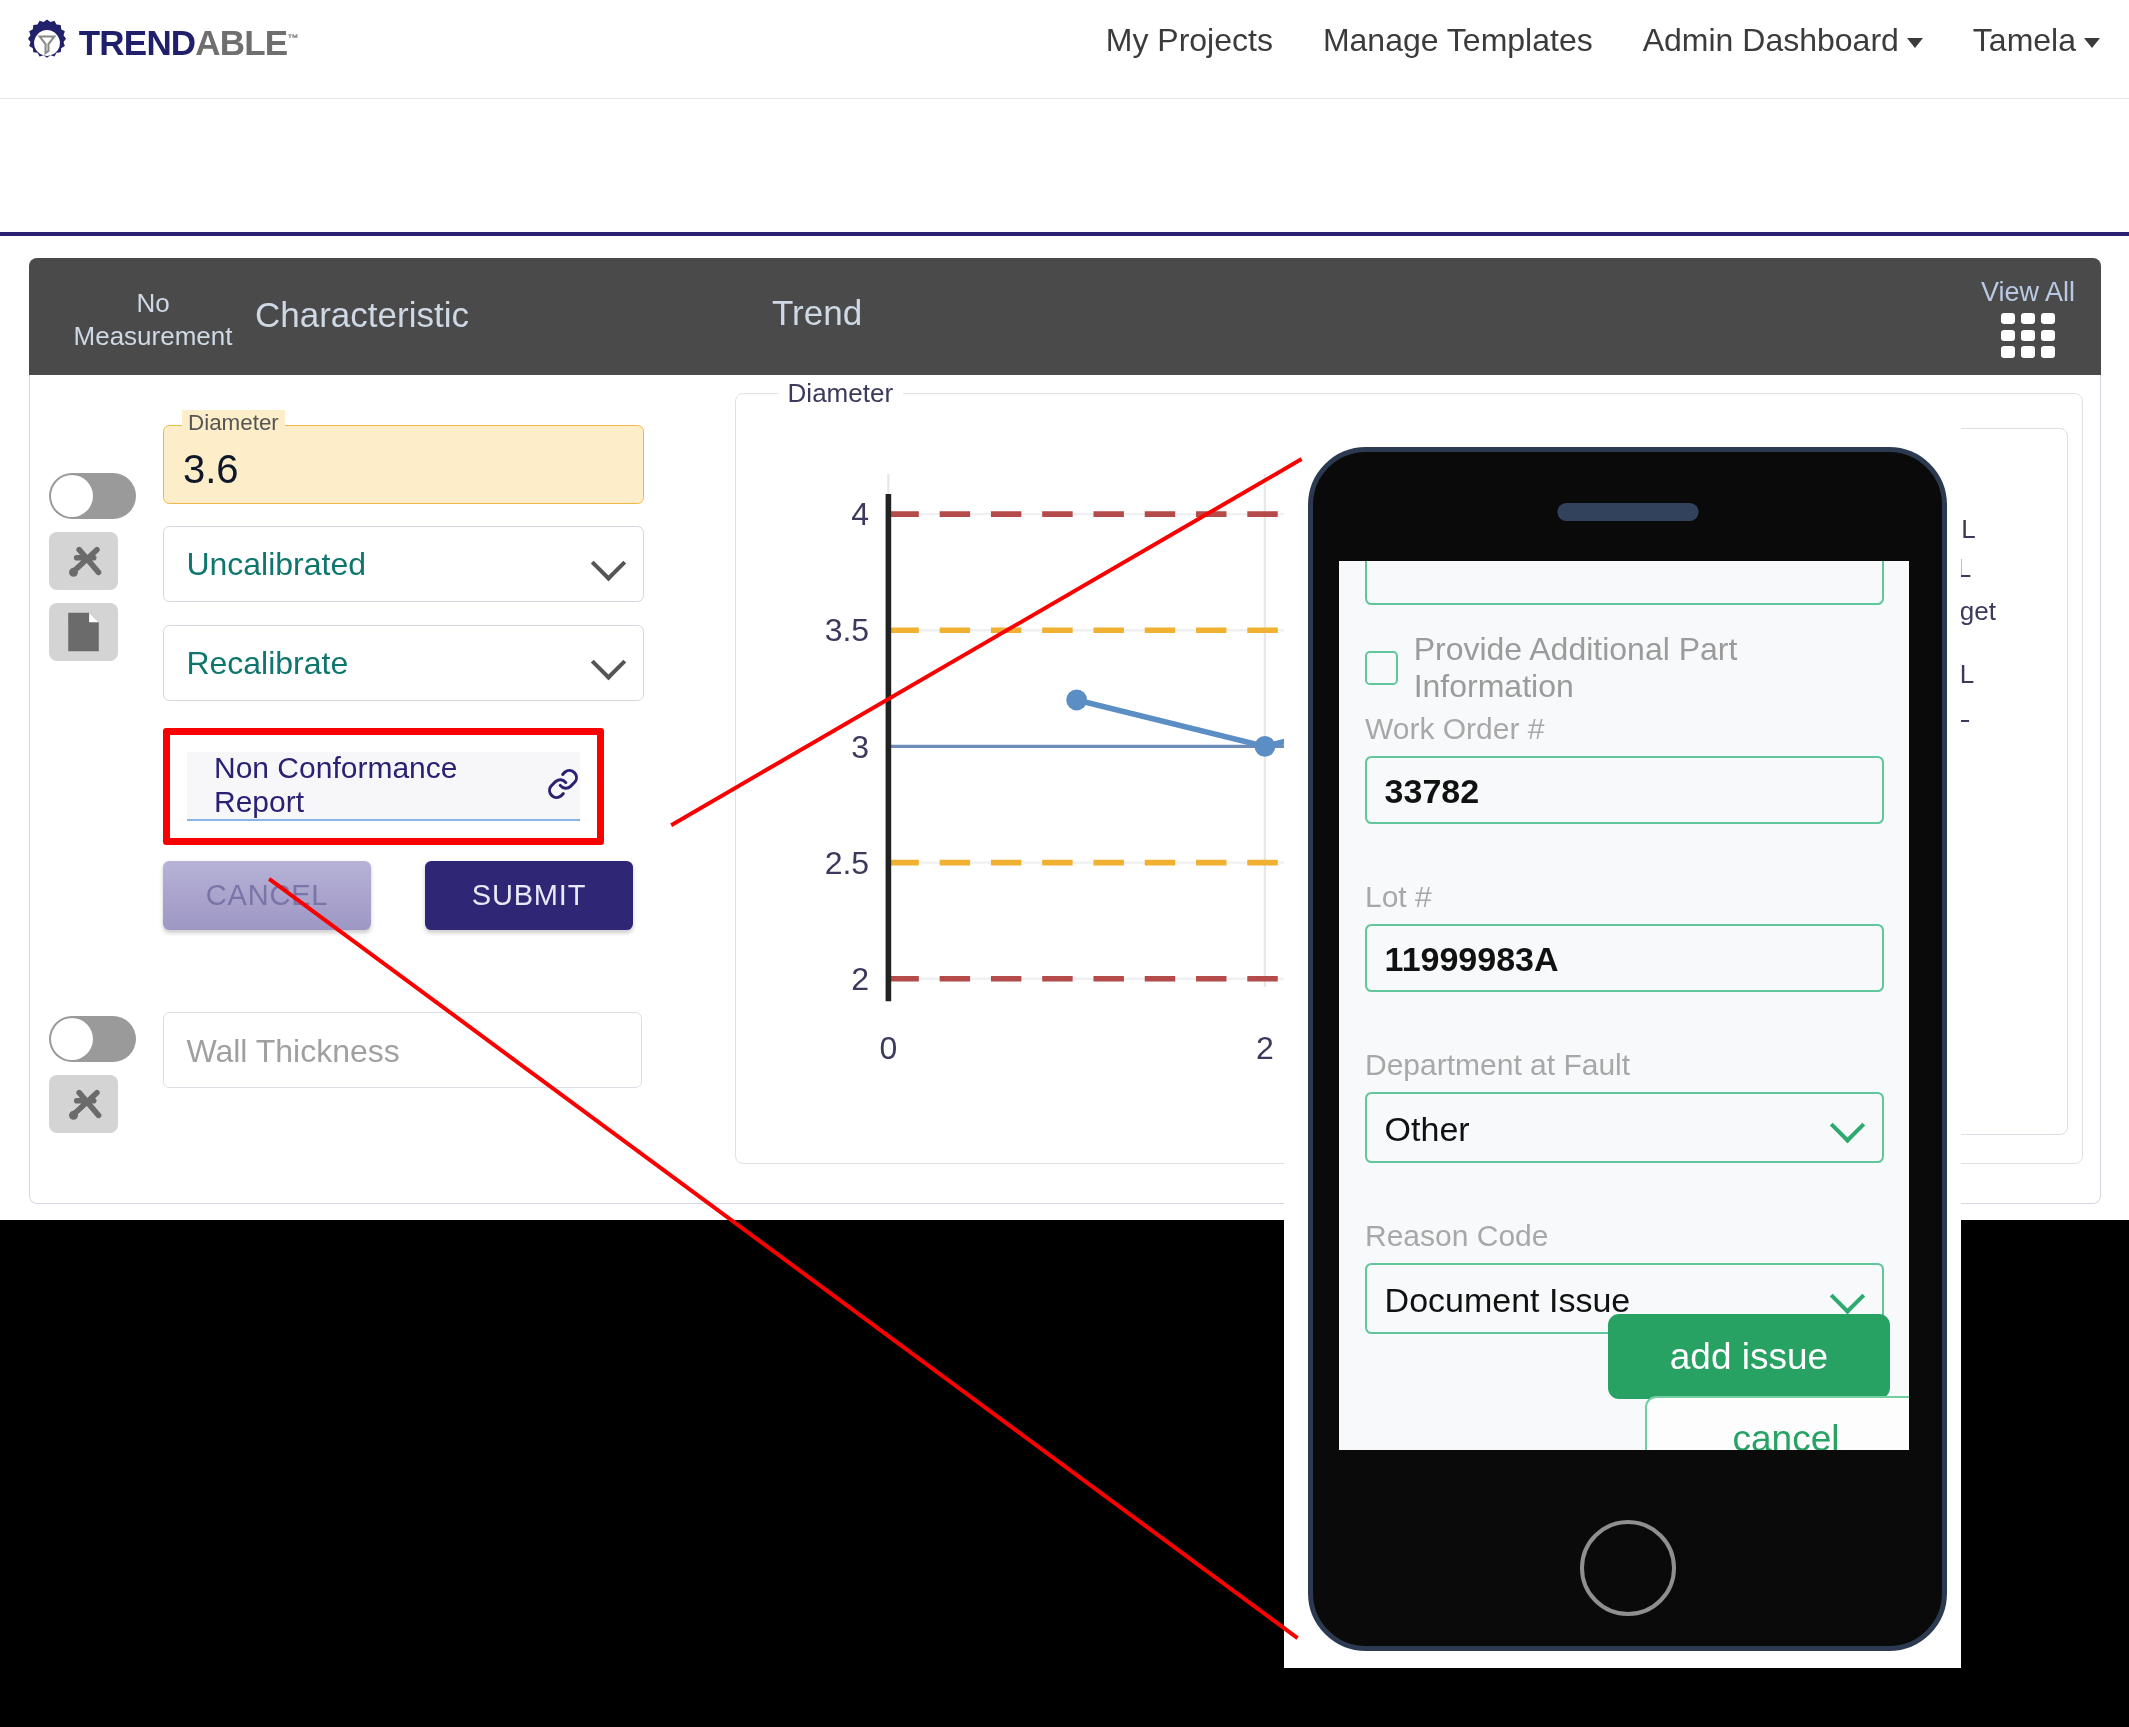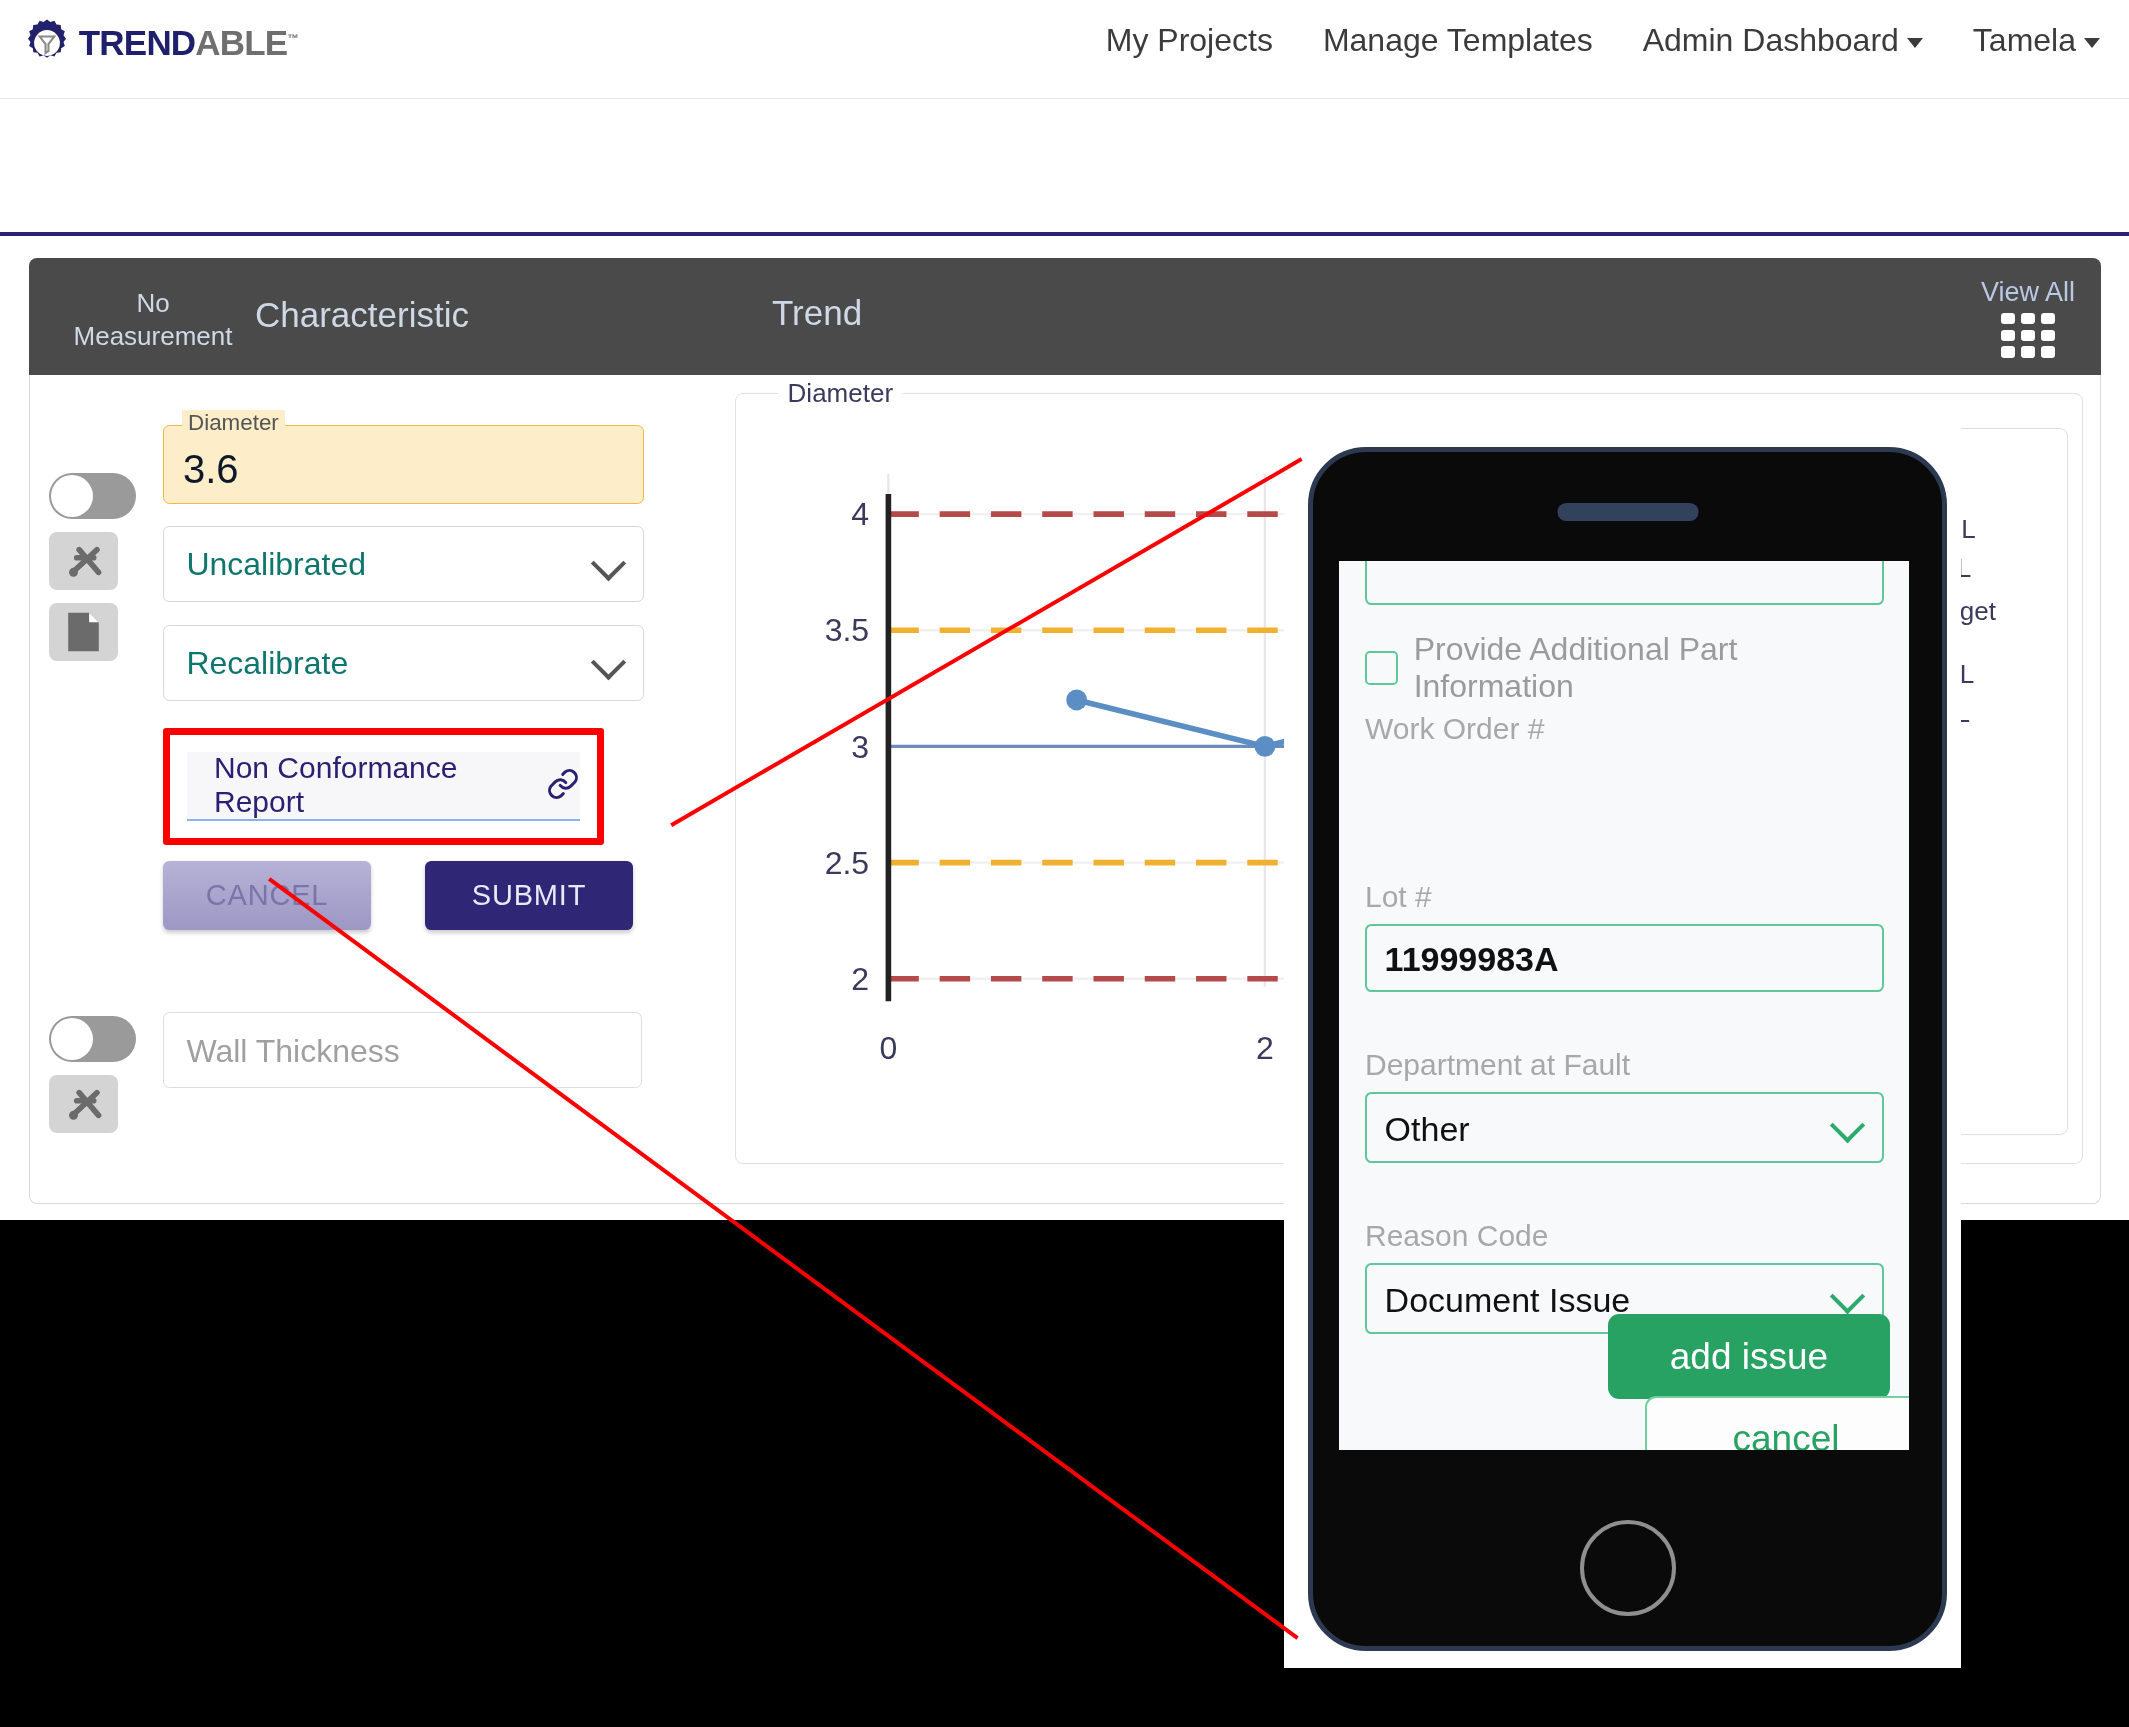--- a/index.html
+++ b/index.html
@@ -316,20 +316,23 @@
 
       <div class="pf" style="top:70px">
         <div class="p-check">
           <span class="box"></span>
           <span class="ctxt">Provide Additional Part Information</span>
         </div>
       </div>
 
       <div class="pf" style="top:151px">
         <div class="p-label">Work Order #</div>
+        <div class="p-input">
+          <span class="pv">33782</span>
+        </div>
       </div>
 
       <div class="pf" style="top:319px">
         <div class="p-label">Lot #</div>
         <div class="p-input">
           <span class="pv">11999983A</span>
         </div>
       </div>
 
       <div class="pf" style="top:487px">

